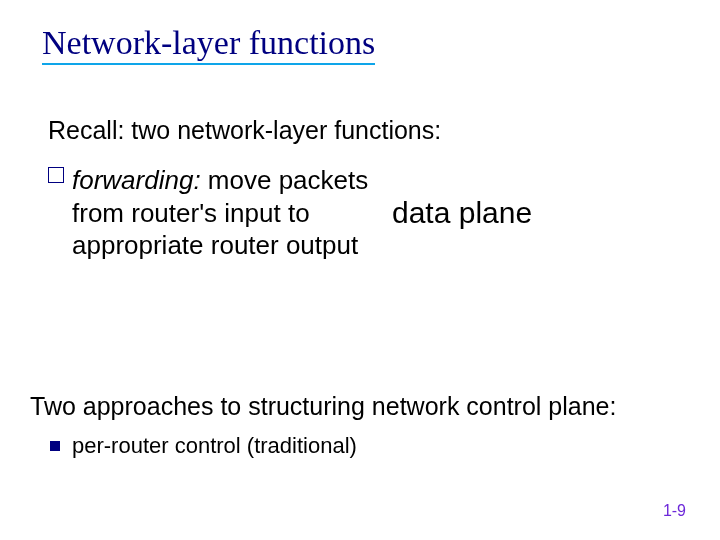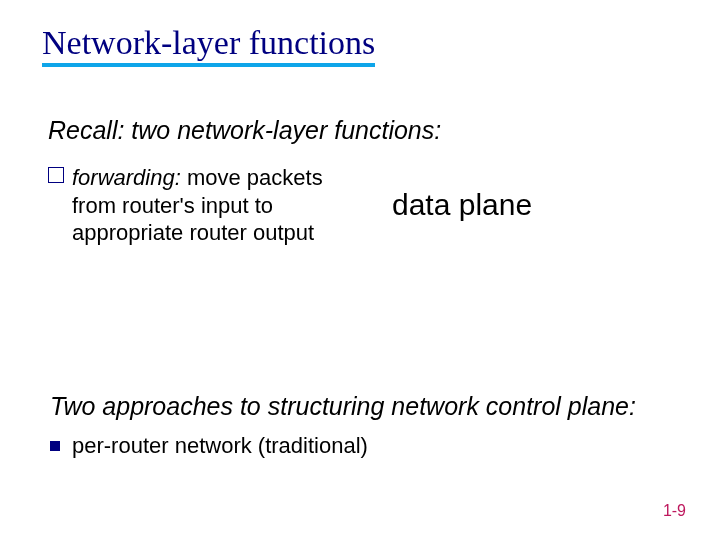--- a/index.html
+++ b/index.html
@@ -17,29 +17,28 @@
     height: 540px;
     box-sizing: border-box;
   }
   .title {
     position: absolute;
     left: 42px;
     top: 24px;
     font-family: "Comic Sans MS", "Comic Sans", cursive;
     font-size: 34px;
     color: #000080;
-    border-bottom: 4px solid #0ea5e9;
+    border-bottom: 2px solid #0ea5e9;
     padding-bottom: 2px;
     line-height: 1.1;
   }
   .recall {
     position: absolute;
     left: 48px;
     top: 116px;
-    font-style: italic;
     font-size: 25px;
   }
   .row {
     position: absolute;
     left: 48px;
     width: 640px;
     display: flex;
     align-items: center;
   }
   .row1 { top: 164px; }
@@ -59,38 +58,36 @@
     height: 10px;
     background: #000080;
     margin-right: 12px;
     margin-left: 2px;
     flex: 0 0 auto;
     margin-top: 7px;
     align-self: flex-start;
   }
   .term-block {
     width: 300px;
-    font-size: 22px;
+    font-size: 26px;
     line-height: 1.25;
   }
   .term {
     font-style: italic;
   }
   .label {
     font-size: 30px;
     margin-left: 20px;
     flex: 0 0 auto;
   }
   .approaches {
     position: absolute;
     left: 30px;
     top: 392px;
-    font-style: italic;
     font-size: 25px;
-    margin-left: 20px;
   }
   .sub-list {
     position: absolute;
     left: 48px;
     top: 432px;
     font-size: 22px;
     line-height: 1.3;
   }
   .sub-item {
     display: flex;
@@ -99,21 +96,21 @@
   }
   .sub-item .bullet-square {
     margin-top: 0;
     align-self: center;
   }
   .pagenum {
     position: absolute;
     right: 34px;
     bottom: 20px;
     font-size: 16px;
-    color: #be185d;
+    color: #6d28d9;
   }
 </style>
 </head>
 <body>
 
 <div class="slide">
 
   <div class="title">Network-layer functions</div>
 
   <div class="recall">Recall: two network-layer functions:</div>
@@ -125,19 +122,19 @@
     </div>
     <div class="label">data plane</div>
   </div>
 
 
   <div class="approaches">Two approaches to structuring network control plane:</div>
 
   <div class="sub-list">
     <div class="sub-item">
       <div class="bullet-square"></div>
-      <span>per-router network (traditional)</span>
+      <span>per-router control (traditional)</span>
     </div>
   </div>
 
   <div class="pagenum">1-9</div>
 
 </div>
 
 </body></html>

